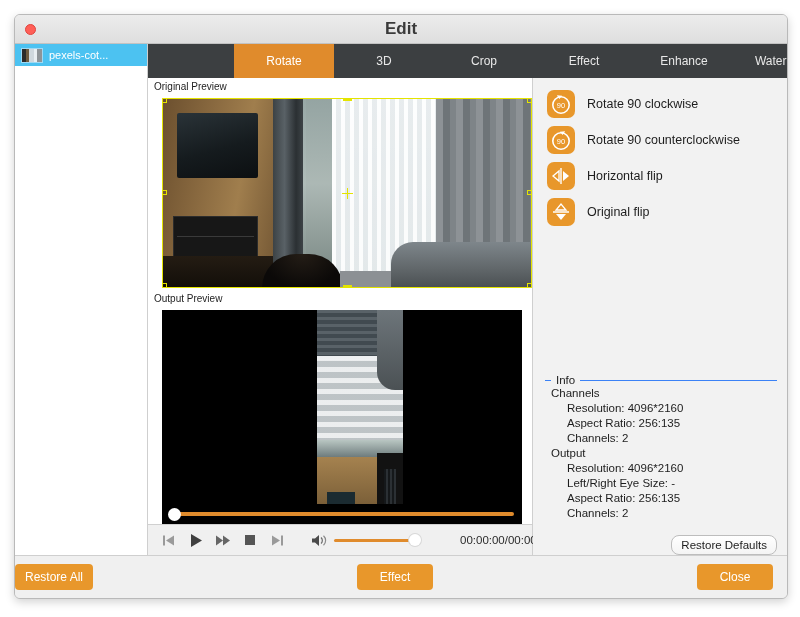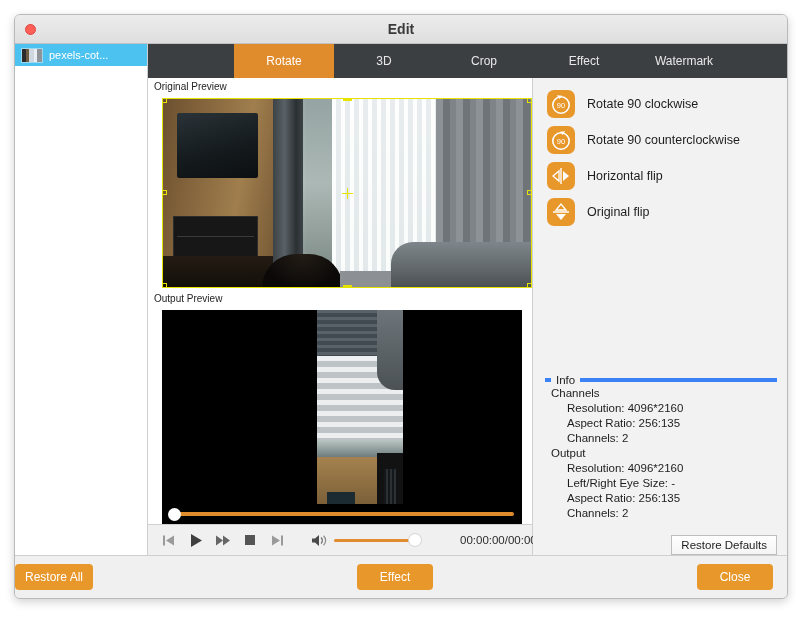--- a/index.html
+++ b/index.html
@@ -36,21 +36,21 @@
     background: linear-gradient(to bottom, #ececec, #dedede);
     border-bottom: 1px solid #c2c2c2;
     position: relative;
     flex: 0 0 auto;
   }
   .title-text {
     position: absolute;
     left: 0; right: 0; top: 0;
     line-height: 28px;
     text-align: center;
-    font-size: 14px;
+    font-size: 17px;
     font-weight: bold;
     color: #3a3a3a;
   }
   .close-dot {
     position: absolute;
     left: 10px;
     top: 9px;
     width: 11px;
     height: 11px;
     border-radius: 50%;
@@ -400,21 +400,21 @@
     border-radius: 7px;
     position: relative;
   }
   .opt-label { font-size: 12.5px; color: #1d1d1d; }
 
   .info-spacer { flex: 1 1 auto; }
 
   fieldset.infobox {
     margin: 0 10px 0 12px;
     border: none;
-    border-top: 4px solid #3b82f6;
+    border-top: 1px solid #3b82f6;
     padding: 0;
   }
   .info-legend {
     font-size: 11.5px;
     color: #1d1d1d;
     padding: 0 5px;
     margin-left: 6px;
   }
   .info-body { padding: 0 0 4px 4px; }
   .info-group { font-size: 11.5px; color: #1d1d1d; line-height: 15px; }
@@ -425,21 +425,21 @@
     display: flex;
     justify-content: flex-end;
     padding: 10px 10px 0 0;
   }
   .btn-small {
     font-family: "Liberation Sans", sans-serif;
     font-size: 11.5px;
     color: #1d1d1d;
     background: linear-gradient(to bottom,#ffffff,#f4f4f4);
     border: 1px solid #bdbdbd;
-    border-radius: 0;
+    border-radius: 8px;
     padding: 3px 9px;
   }
 
   
   .footer {
     flex: 0 0 42px;
     height: 42px;
     background: #f0f0f0;
     border-top: 1px solid #cfcfcf;
     display: flex;
@@ -485,20 +485,21 @@
       </div>
 
       <div class="main-col">
 
         <div class="tabbar">
           <div class="tab first-pad"></div>
           <div class="tab active">Rotate</div>
           <div class="tab">3D</div>
           <div class="tab">Crop</div>
           <div class="tab">Effect</div>
+          <div class="tab">Enhance</div>
           <div class="tab">Watermark</div>
           <div class="tab-filler"></div>
         </div>
 
         <div class="content">
 
           <div class="preview-col">
 
             <div class="preview-label">Original Preview</div>
 

